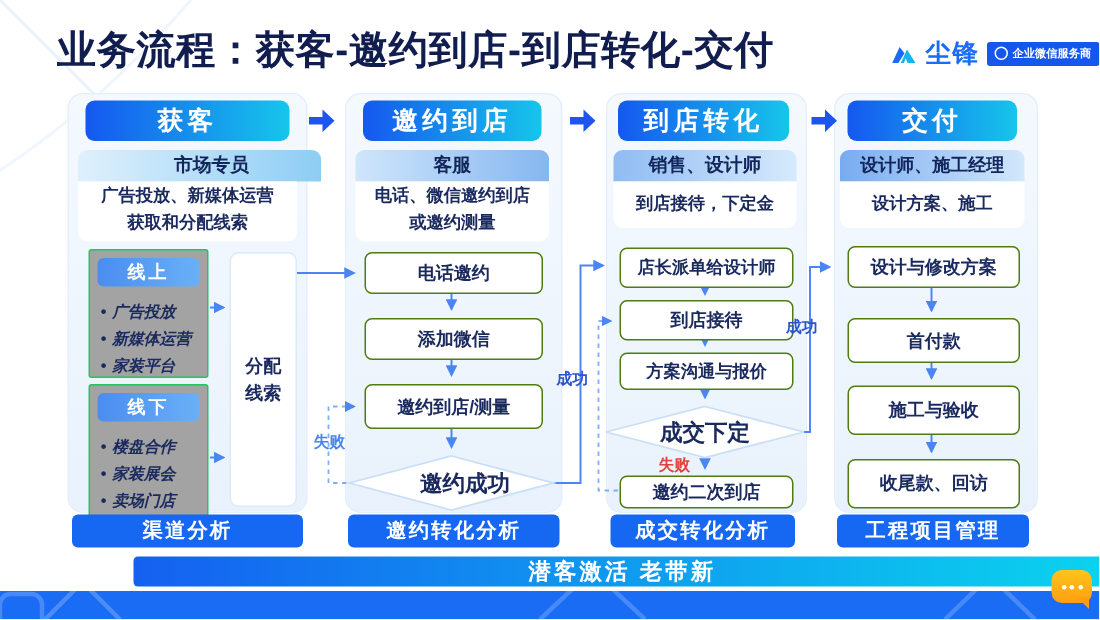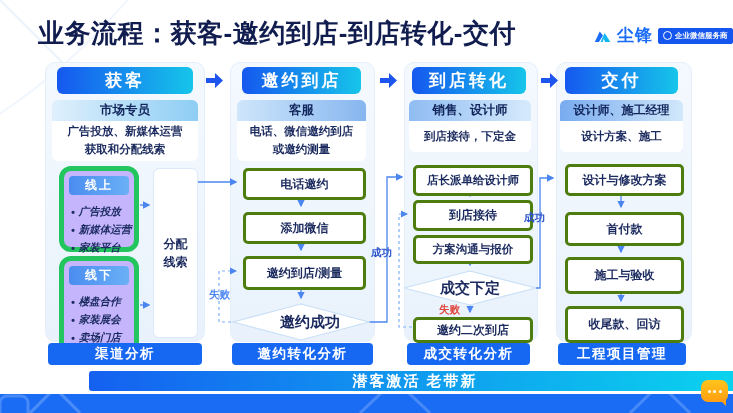--- a/index.html
+++ b/index.html
@@ -12,30 +12,30 @@
   .brand-name{font-size:17px;font-weight:800;color:#1a6bf5;letter-spacing:1px;}
   .badge{display:flex;align-items:center;gap:3px;background:#1557ee;border:1px solid #1557ee;
          color:#fff;font-size:7.5px;font-weight:700;padding:2px 4px;border-radius:2px;white-space:nowrap;}
   .badge-ring{width:7px;height:7px;border:1px solid #fff;border-radius:50%;background:transparent;flex:0 0 auto;}
   
   .col-box{background:linear-gradient(180deg,#f4f9fe,#e9f2fc);border:1px solid #e4effb;border-radius:10px;}
   .hdr{background:linear-gradient(90deg,#1558ef,#16c5ea);color:#fff;font-weight:800;font-size:17px;
        letter-spacing:3px;display:flex;align-items:center;justify-content:center;border-radius:6px;}
   .role{display:flex;align-items:center;justify-content:center;font-weight:800;font-size:12.5px;
         color:#12265c;border-radius:6px 6px 0 0;white-space:nowrap;}
-  .role1{background:linear-gradient(90deg,#dff0fc,#8ecdf4);}
+  .role1{background:linear-gradient(90deg,#dff0fc,#8ecdf4);padding-left:16px;}
   .role2{background:linear-gradient(90deg,#cfe6fb,#86b6ef);}
   .role3{background:linear-gradient(90deg,#8fbcf2,#d6eafc);}
   .role4{background:linear-gradient(90deg,#78abef,#d2e8fb);}
   .desc{background:#fff;border-radius:0 0 6px 6px;display:flex;flex-direction:column;align-items:center;
         justify-content:center;font-size:11.5px;color:#1b2a5e;line-height:1.55;font-weight:600;text-align:center;}
-  .step{background:#fff;border:3px solid #4d7c0f;border-radius:5px;display:flex;align-items:center;
+  .step{background:#fff;border:1px solid #4d7c0f;border-radius:5px;display:flex;align-items:center;
         justify-content:center;font-size:12px;color:#1b2a5e;font-weight:600;white-space:nowrap;}
   .dtext{display:flex;align-items:center;justify-content:center;font-size:15px;font-weight:700;color:#1b2a5e;}
-  .group{background:#c4b5fd;border:5px solid #22c55e;border-radius:12px;box-sizing:border-box;padding:5px 5px 0;}
+  .group{background:#a3a3a3;border:1px solid #22c55e;border-radius:2px;box-sizing:border-box;padding:5px 5px 0;}
   .gh{background:linear-gradient(90deg,#4a8df0,#6ab0f6);color:#fff;font-weight:700;font-size:12px;height:19px;
       display:flex;align-items:center;justify-content:center;border-radius:4px;letter-spacing:2px;}
   .bullets{padding:8px 2px 0;font-style:italic;}
   .bullet-item{display:flex;align-items:center;gap:4px;height:18px;font-size:10.5px;color:#1b2a5e;font-weight:600;white-space:nowrap;}
   .bullet-item::before{content:"•";color:#1b2a5e;font-size:11px;}
   .side{background:#fff;border:1px solid #dbe9f8;border-radius:6px;display:flex;flex-direction:column;
         align-items:center;justify-content:center;font-size:12px;font-weight:700;color:#1b2a5e;line-height:1.5;}
   .btn{background:#1667f2;color:#fff;display:flex;align-items:center;justify-content:center;
        font-size:13.5px;font-weight:700;border-radius:4px;letter-spacing:1.5px;cursor:pointer;}
   .bar{background:linear-gradient(90deg,#1560f0,#0ad4ee);color:#fff;display:flex;align-items:center;

